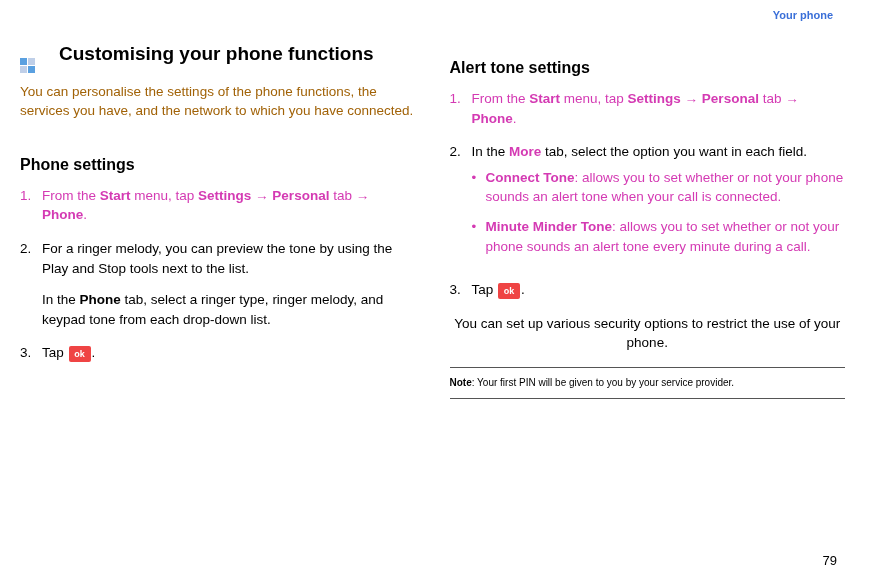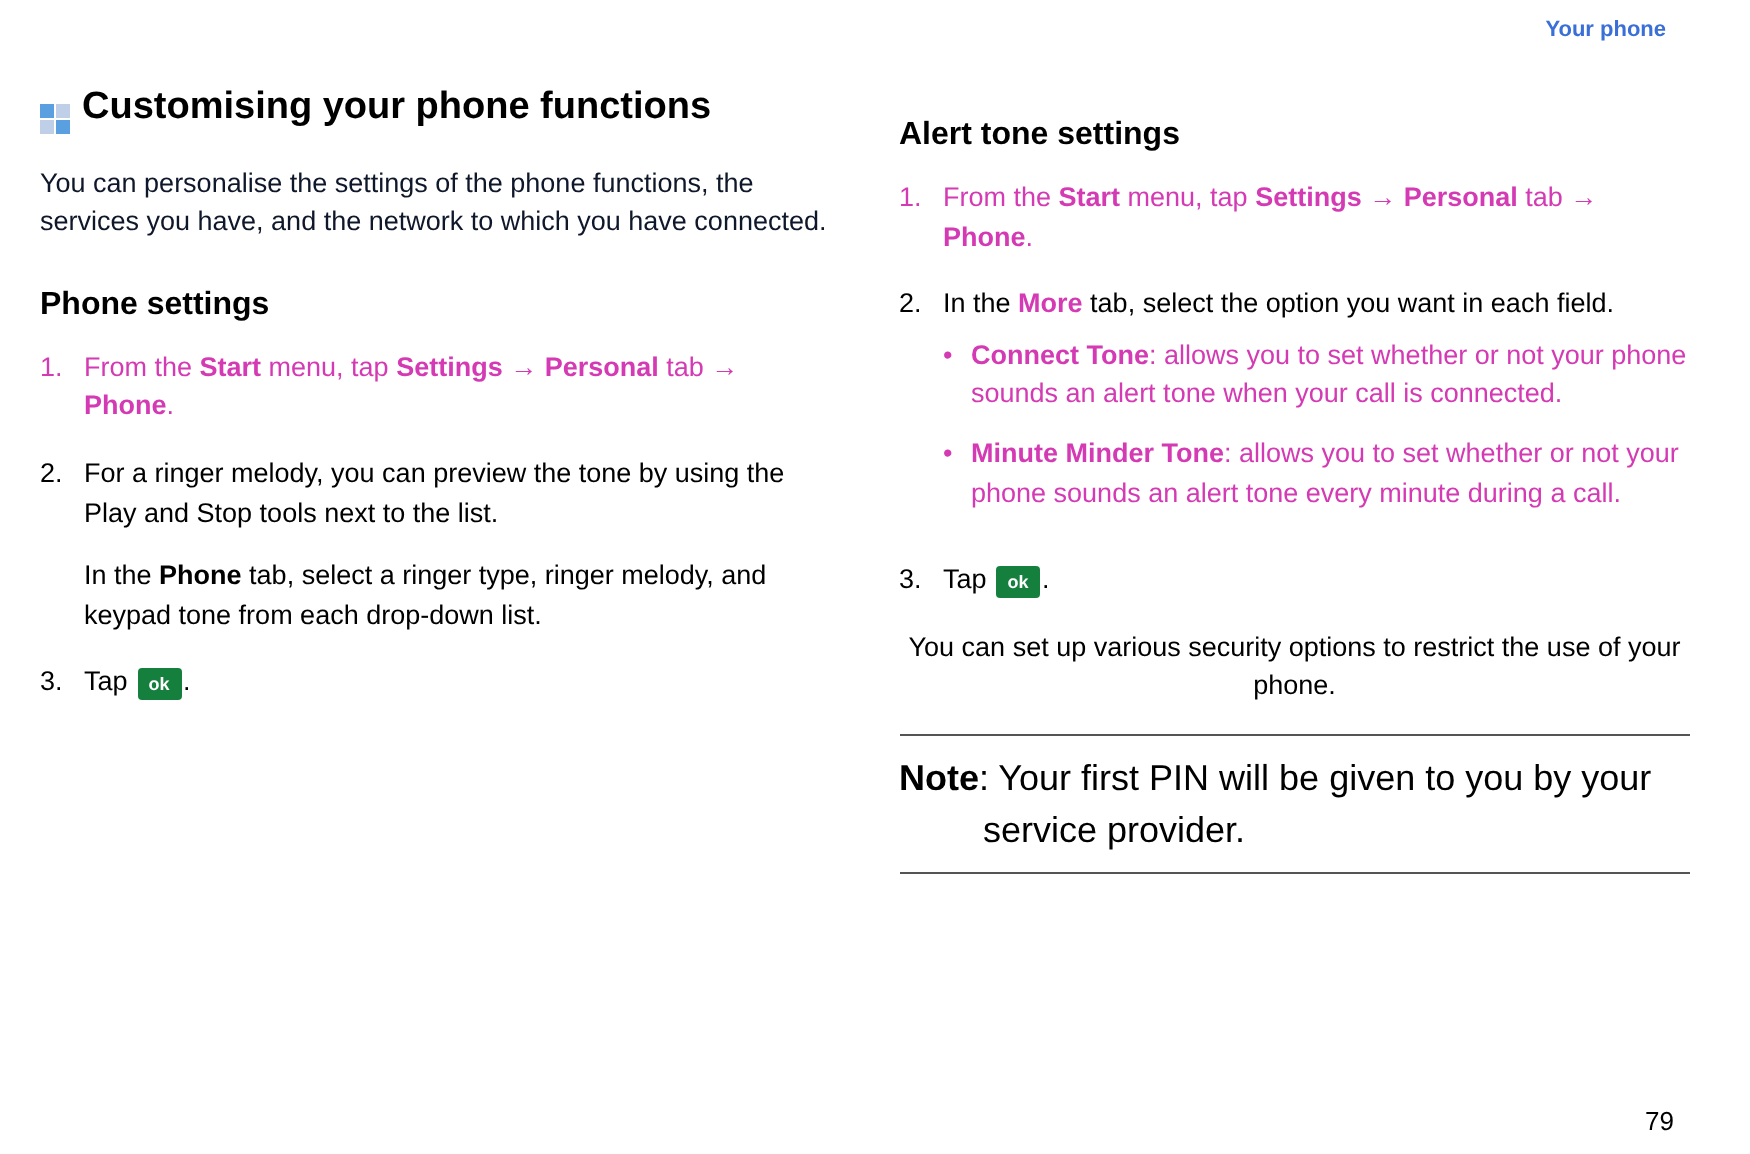--- a/index.html
+++ b/index.html
@@ -34,32 +34,32 @@
   }
   .col {
     flex: 1;
     min-width: 0;
   }
   .main-heading {
     font-size: 19px;
     font-weight: bold;
     margin-bottom: 14px;
     display: flex;
-    align-items: center;
-    gap: 6px;
+    align-items: flex-end;
+    gap: 24px;
   }
   .main-heading-icon {
     width: 15px;
     height: 15px;
     flex-shrink: 0;
     margin-top: 4px;
   }
   .intro {
-    color: #0f172a;
-    margin-bottom: 20px;
+    color: #a16207;
+    margin-bottom: 32px;
   }
   .sub-heading {
     font-size: 16px;
     font-weight: bold;
     margin-bottom: 10px;
     margin-top: 8px;
   }
   .step {
     display: flex;
     margin-bottom: 14px;
@@ -83,35 +83,35 @@
   .bullet-mark {
     color: #d43ab3;
     width: 14px;
     flex-shrink: 0;
   }
   .ok-btn {
     display: inline-block;
     vertical-align: middle;
     width: 22px;
     height: 16px;
-    background: #15803d;
+    background: #ef4444;
     color: #fff;
     font-size: 9px;
     font-weight: bold;
     text-align: center;
     line-height: 16px;
     border-radius: 2px;
     margin: 0 1px;
   }
   .note-block {
     border-top: 1px solid #555;
     border-bottom: 1px solid #555;
     padding: 8px 0;
     margin-top: 14px;
-    font-size: 18px;
+    font-size: 10px;
   }
   .note-block .note-body {
     padding-left: 42px;
     text-indent: -42px;
   }
   .security-text {
     margin-top: 4px;
     margin-bottom: 4px;
     text-align: center;
   }

